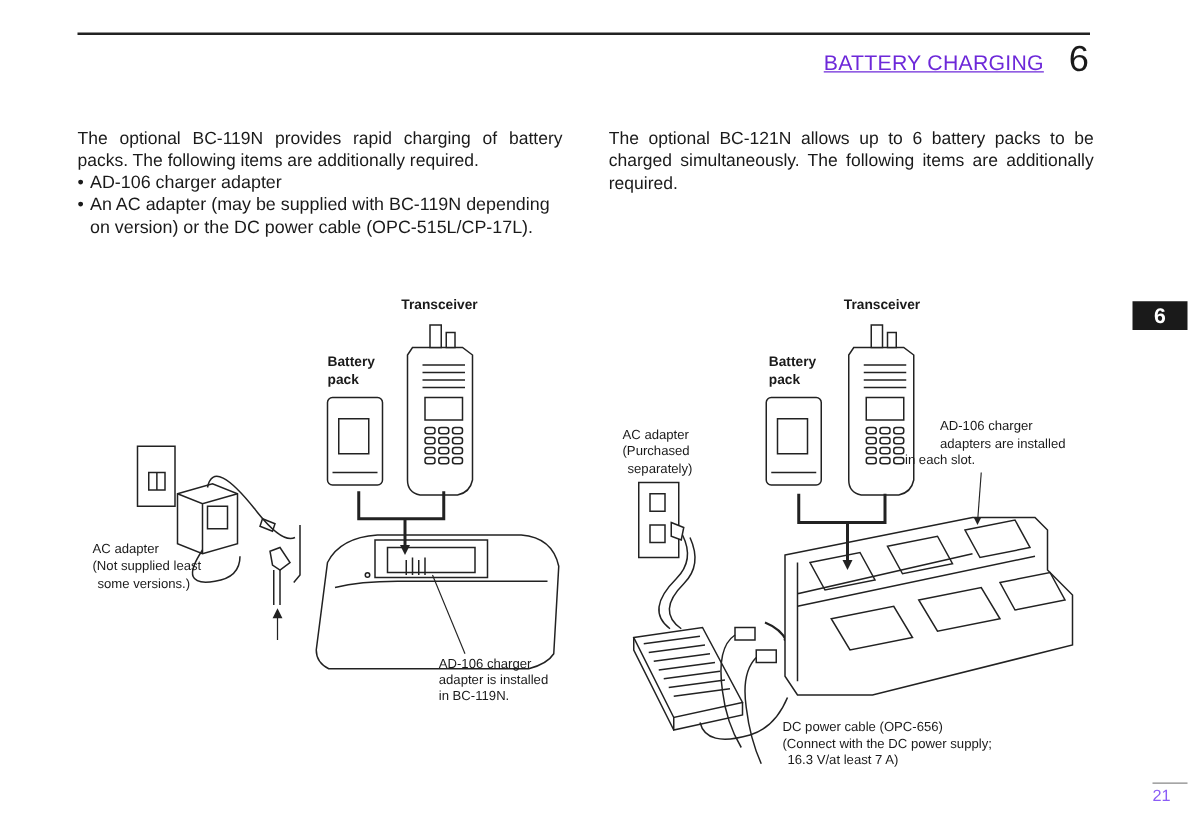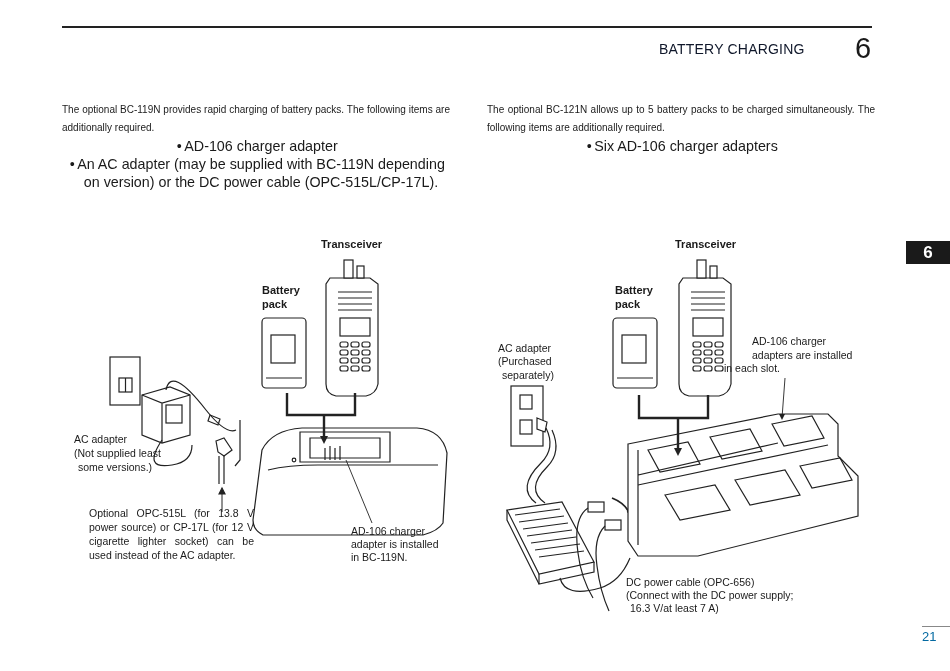--- a/index.html
+++ b/index.html
@@ -1,59 +1,58 @@
 <!DOCTYPE html>
 <html><head>
 <meta charset="utf-8">
 <style>
   html, body { margin:0; padding:0; background:#ffffff; }
   body { width:950px; height:671px; position:relative; overflow:hidden;
          font-family:"Liberation Sans", sans-serif; color:#1a1a1a; }
   .top-rule { position:absolute; left:62px; top:26px; width:810px; height:2px; background:#222; }
-  .header-title { position:absolute; left:659px; top:41px; font-size:14px; letter-spacing:0.2px; color:#0f172a; }
+  .header-title { position:absolute; left:659px; top:41px; font-size:17px; letter-spacing:0.2px; color:#6d28d9;text-decoration:underline; }
   .header-num { position:absolute; left:855px; top:32px; font-size:29px; color:#1a1a1a; }
   .tab-badge { position:absolute; left:906px; top:241px; width:44px; height:23px; background:#1a1a1a;
                color:#fff; font-weight:bold; font-size:17px; text-align:center; line-height:23px; }
   .col { position:absolute; top:101px; width:388px; }
   .col.left { left:62px; }
   .col.right { left:487px; }
   .sec-title { font-weight:bold; font-size:18.5px; margin:0 0 1px 0; white-space:nowrap; letter-spacing:-0.1px; }
   .sec-title .diamond { display:inline-block; font-weight:normal; margin-right:3px; }
-  .body-text { font-size:10px; line-height:18px; margin:0; text-align:justify; }
+  .body-text { font-size:14px; line-height:18px; margin:0; text-align:justify; }
   ul.bullets { list-style:none; margin:0; padding:0; font-size:14.3px; line-height:18px; }
-  ul.bullets li { padding-left:10px; text-indent:-10px;text-align:center; }
+  ul.bullets li { padding-left:10px; text-indent:-10px; }
   ul.bullets li .dot { display:inline-block; width:10px; text-indent:0; }
   .figure { position:absolute; }
   .fig-label { position:absolute; font-size:10.5px; line-height:13px; color:#1a1a1a; white-space:nowrap; }
   .fig-label.bold { font-weight:bold; font-size:11px; }
   .fig-note { position:absolute; font-size:10.5px; line-height:14px; text-align:justify; }
   .bottom-rule { position:absolute; left:922px; top:626px; width:28px; height:1px; background:#888; }
-  .page-num { position:absolute; left:922px; top:629px; font-size:13px; color:#0369a1; }
+  .page-num { position:absolute; left:922px; top:629px; font-size:13px; color:#8b5cf6; }
   svg { overflow:visible; }
 </style>
 </head>
 <body>
 
 <div class="top-rule"></div>
 <div class="header-title">BATTERY CHARGING</div>
 <div class="header-num">6</div>
 <div class="tab-badge">6</div>
 
 <div class="col left">
   <p class="body-text">The optional BC-119N provides rapid charging of battery packs. The following items are additionally required.</p>
   <ul class="bullets">
     <li><span class="dot">•</span><span>AD-106 charger adapter</span></li>
     <li><span class="dot">•</span><span>An AC adapter (may be supplied with BC-119N depending on version) or the DC power cable (OPC-515L/CP-17L).</span></li>
   </ul>
 </div>
 
 <div class="col right">
-  <p class="body-text">The optional BC-121N allows up to 5 battery packs to be charged simultaneously. The following items are additionally required.</p>
+  <p class="body-text">The optional BC-121N allows up to 6 battery packs to be charged simultaneously. The following items are additionally required.</p>
   <ul class="bullets">
-    <li><span class="dot">•</span><span>Six AD-106 charger adapters</span></li>
   </ul>
 </div>
 
 <div class="figure" style="left:0;top:0;width:470px;height:671px;">
   <svg width="470" height="671" style="position:absolute;left:0;top:0">
     <g fill="none" stroke="#222" stroke-width="1.2">
 
       <g>
         <rect x="110" y="357" width="30" height="48" fill="#fff"></rect>
         <rect x="119" y="378" width="13" height="14"></rect>
@@ -124,21 +123,20 @@
 
       <line x1="346" y1="460" x2="372" y2="523" stroke-width="0.9"></line>
     </g>
   </svg>
   <div class="fig-label bold" style="left:321px;top:238px">Transceiver</div>
   <div class="fig-label bold" style="left:262px;top:284px">Battery</div>
   <div class="fig-label bold" style="left:262px;top:298px">pack</div>
   <div class="fig-label" style="left:74px;top:433px">AC adapter</div>
   <div class="fig-label" style="left:74px;top:447px">(Not supplied least</div>
   <div class="fig-label" style="left:78px;top:461px">some versions.)</div>
-  <div class="fig-note" style="left:89px;top:506px;width:165px">Optional OPC-515L (for 13.8 V power source) or CP-17L (for 12 V cigarette lighter socket) can be used instead of the AC adapter.</div>
   <div class="fig-label" style="left:351px;top:525px">AD-106 charger</div>
   <div class="fig-label" style="left:351px;top:538px">adapter is installed</div>
   <div class="fig-label" style="left:351px;top:551px">in BC-119N.</div>
 </div>
 
 <div class="figure" style="left:0;top:0;width:950px;height:671px;pointer-events:none;">
   <svg width="950" height="671" style="position:absolute;left:0;top:0">
     <g fill="none" stroke="#222" stroke-width="1.2">
 
       <g>

